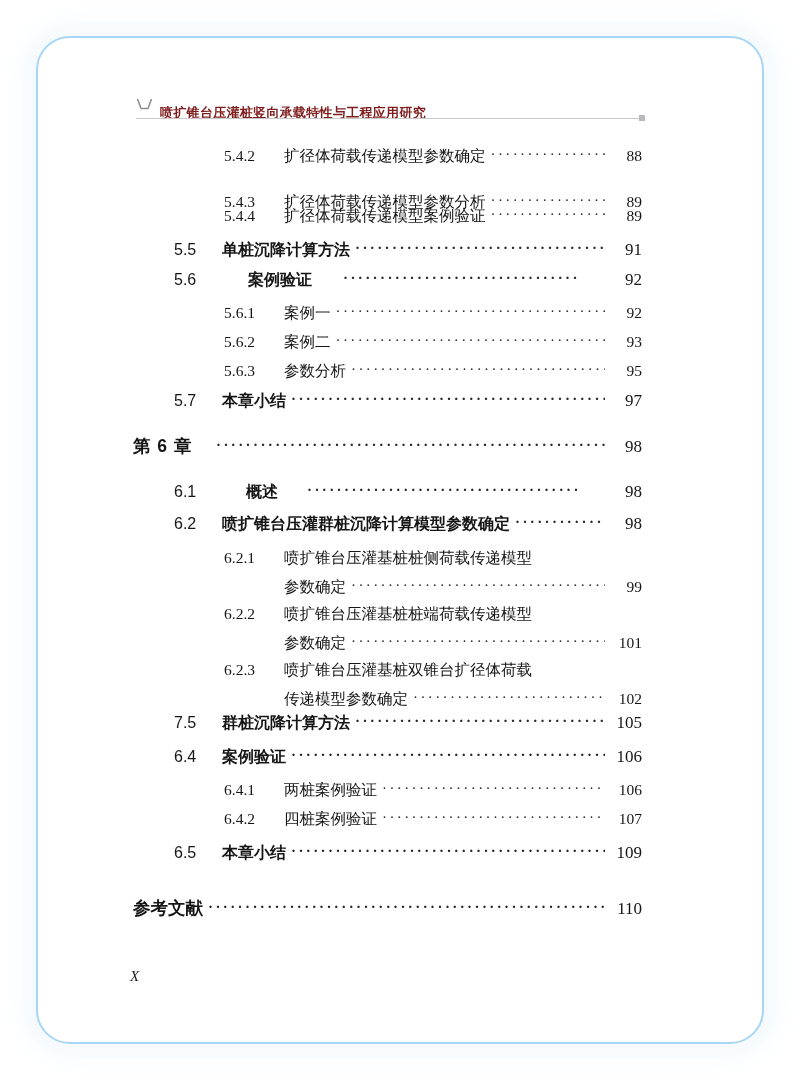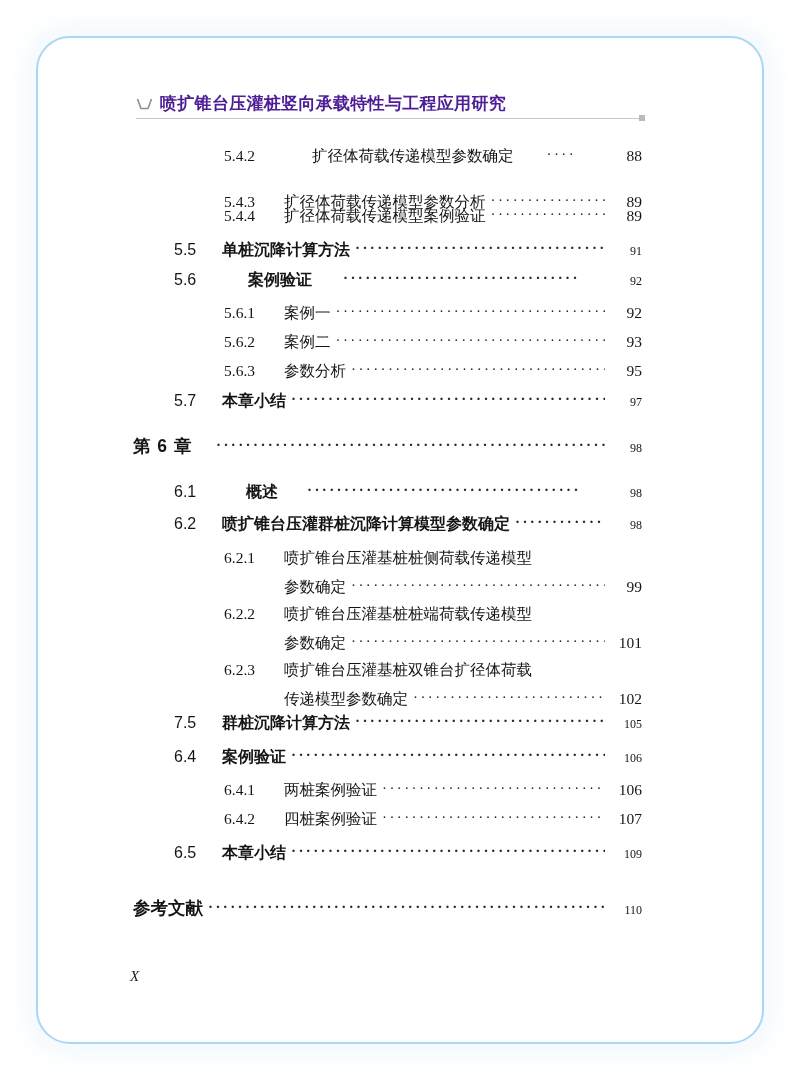--- a/index.html
+++ b/index.html
@@ -40,25 +40,25 @@
   #header-icon {
     position: absolute;
     left: 0;
     top: 5px;
     width: 17px;
     height: 13px;
   }
   #header-title {
     position: absolute;
     left: 24px;
-    top: 0px;
+    top: 12px;
     font-family: "Liberation Sans", "DejaVu Sans", sans-serif;
-    font-size: 17px;
+    font-size: 13px;
     font-weight: 700;
-    color: #4c1d95;
+    color: #7f1d1d;
     letter-spacing: 0.3px;
     white-space: nowrap;
   }
   #header-rule {
     position: absolute;
     left: 0;
     top: 26px;
     width: 506px;
     height: 1px;
     background: #c9c9cc;
@@ -142,21 +142,21 @@
     font-size: 15px;
     letter-spacing: 2.4px;
     position: relative;
     top: -2px;
   }
   .leaders.hidden { visibility: hidden; }
   .pageno {
     flex: 0 0 34px;
     text-align: right;
     font-family: "Liberation Serif", "DejaVu Serif", serif;
-    font-size: 12px;
+    font-size: 17px;
     font-weight: 400;
     color: #151515;
   }
   .lvl-3 .pageno { font-size: 15.5px; }
 
   
   #folio {
     position: absolute;
     left: 130px;
     top: 968px;
@@ -176,21 +176,21 @@
     <svg width="17" height="13" viewBox="0 0 17 13">
       <path d="M1.5 1 L5 10.5 L12 10.5 L15.5 1" fill="none" stroke="#8e8e93" stroke-width="1.6"></path>
     </svg>
   </span>
   <span id="header-title">喷扩锥台压灌桩竖向承载特性与工程应用研究</span>
   <span id="header-rule"></span>
   <span id="header-rule-dot"></span>
 </div>
 
 <div id="toc">
-    <div class="toc-row lvl-3" style="top: 146px; gap: 28px;">
+    <div class="toc-row lvl-3" style="top: 146px;">
       <span class="num">5.4.2</span>
       <span class="title">扩径体荷载传递模型参数确定</span>
       <span class="leaders">··························································································</span>
       <span class="pageno">88</span>
     </div>
     <div class="toc-row lvl-3" style="top: 192px;">
       <span class="num">5.4.3</span>
       <span class="title">扩径体荷载传递模型参数分析</span>
       <span class="leaders">··························································································</span>
       <span class="pageno">89</span>

